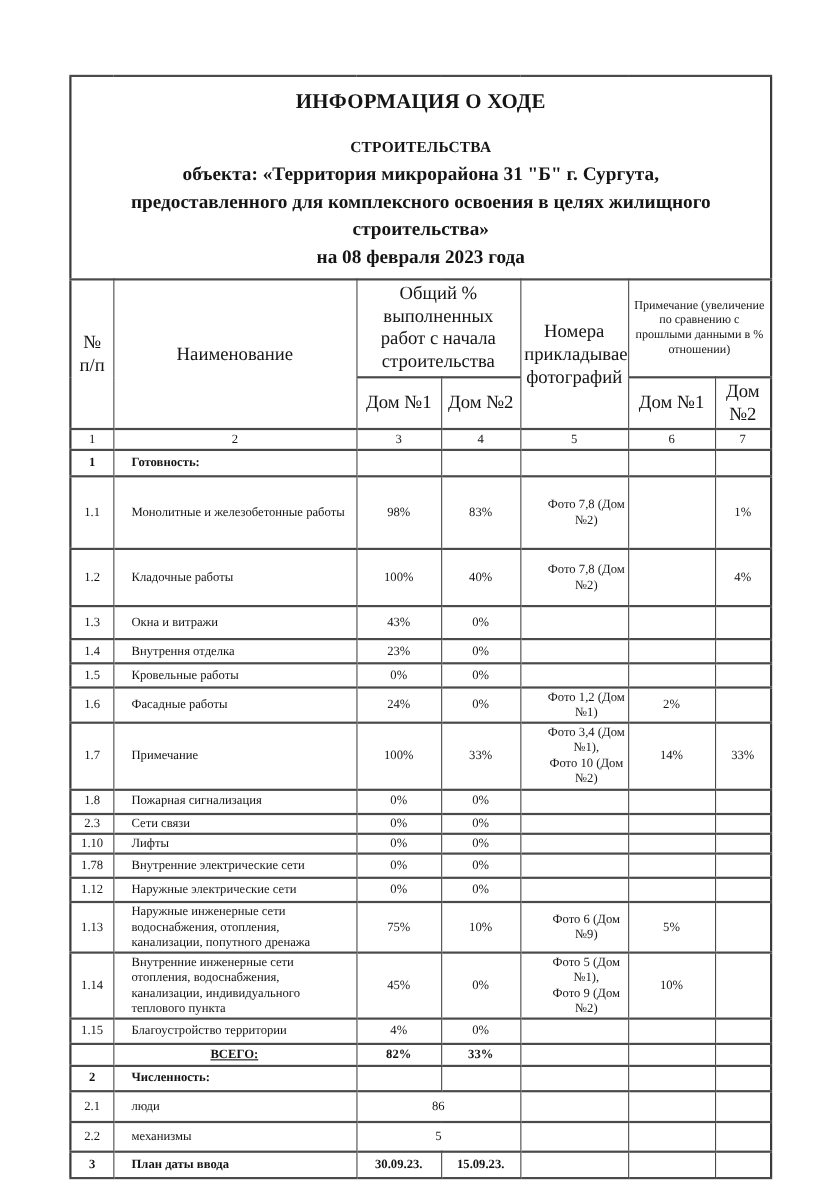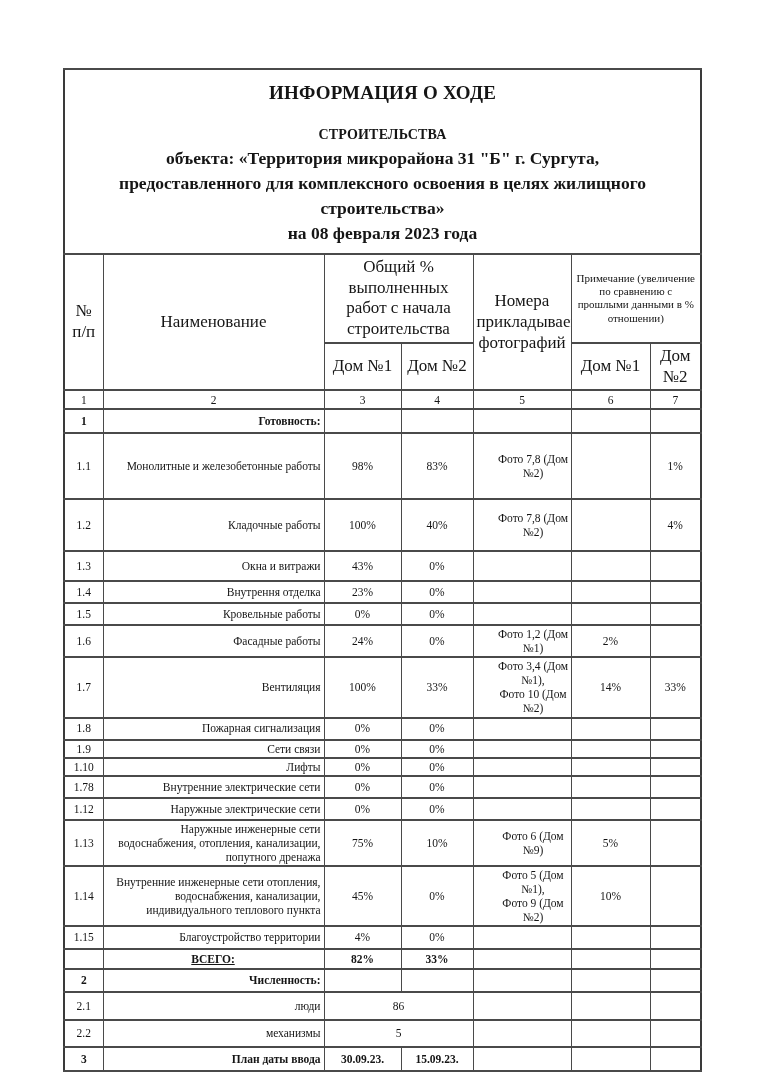--- a/index.html
+++ b/index.html
@@ -13,21 +13,21 @@
     border-collapse:collapse;table-layout:fixed;
     border:2px solid #3a3a3a;
   }
   td{
     border:1px solid #4a4a4a;
     border-top-width:2px;border-bottom-width:2px;
     font-size:11.5px;line-height:1.22;vertical-align:middle;
     padding:1px 2px;overflow:hidden;
   }
   .c{text-align:center;}
-  .name{text-align:right;padding-left:5px;padding-right:3px;}
+  .name{text-align:left;padding-left:16px;padding-right:3px;}
   .b{font-weight:bold;}
   .right{text-align:center;padding-right:3px;text-decoration:underline;}
   .pre{white-space:pre-line;padding-left:24px;}
   
   .title-cell{vertical-align:top;text-align:center;font-weight:bold;padding:0 8px;}
   .t-line1{font-size:19px;margin-top:11px;letter-spacing:.2px;}
   .t-line2{font-size:14px;margin-top:22px;letter-spacing:.2px;}
   .t-med{font-size:17.5px;line-height:25px;}
   .t-first{margin-top:3px;}
   
@@ -155,41 +155,41 @@
       <td class="name">Фасадные работы</td>
       <td class="c">24%</td>
       <td class="c">0%</td>
       <td class="c pre">Фото 1,2 (Дом №1)</td>
       <td class="c">2%</td>
       <td class="c"></td>
     </tr>
 
     <tr class="rh46">
       <td class="c">1.7</td>
-      <td class="name">Вентиляция</td>
+      <td class="name">Примечание</td>
       <td class="c">100%</td>
       <td class="c">33%</td>
       <td class="c pre">Фото 3,4 (Дом №1),
 Фото 10 (Дом №2)</td>
       <td class="c">14%</td>
       <td class="c">33%</td>
     </tr>
 
     <tr class="rh22">
       <td class="c">1.8</td>
       <td class="name">Пожарная сигнализация</td>
       <td class="c">0%</td>
       <td class="c">0%</td>
       <td class="c"></td>
           <td class="c"></td>
       <td class="c"></td>
     </tr>
 
     <tr class="rh18">
-      <td class="c">1.9</td>
+      <td class="c">2.3</td>
       <td class="name">Сети связи</td>
       <td class="c">0%</td>
       <td class="c">0%</td>
       <td class="c"></td>
           <td class="c"></td>
       <td class="c"></td>
     </tr>
 
     <tr class="rh18">
       <td class="c">1.10</td>

